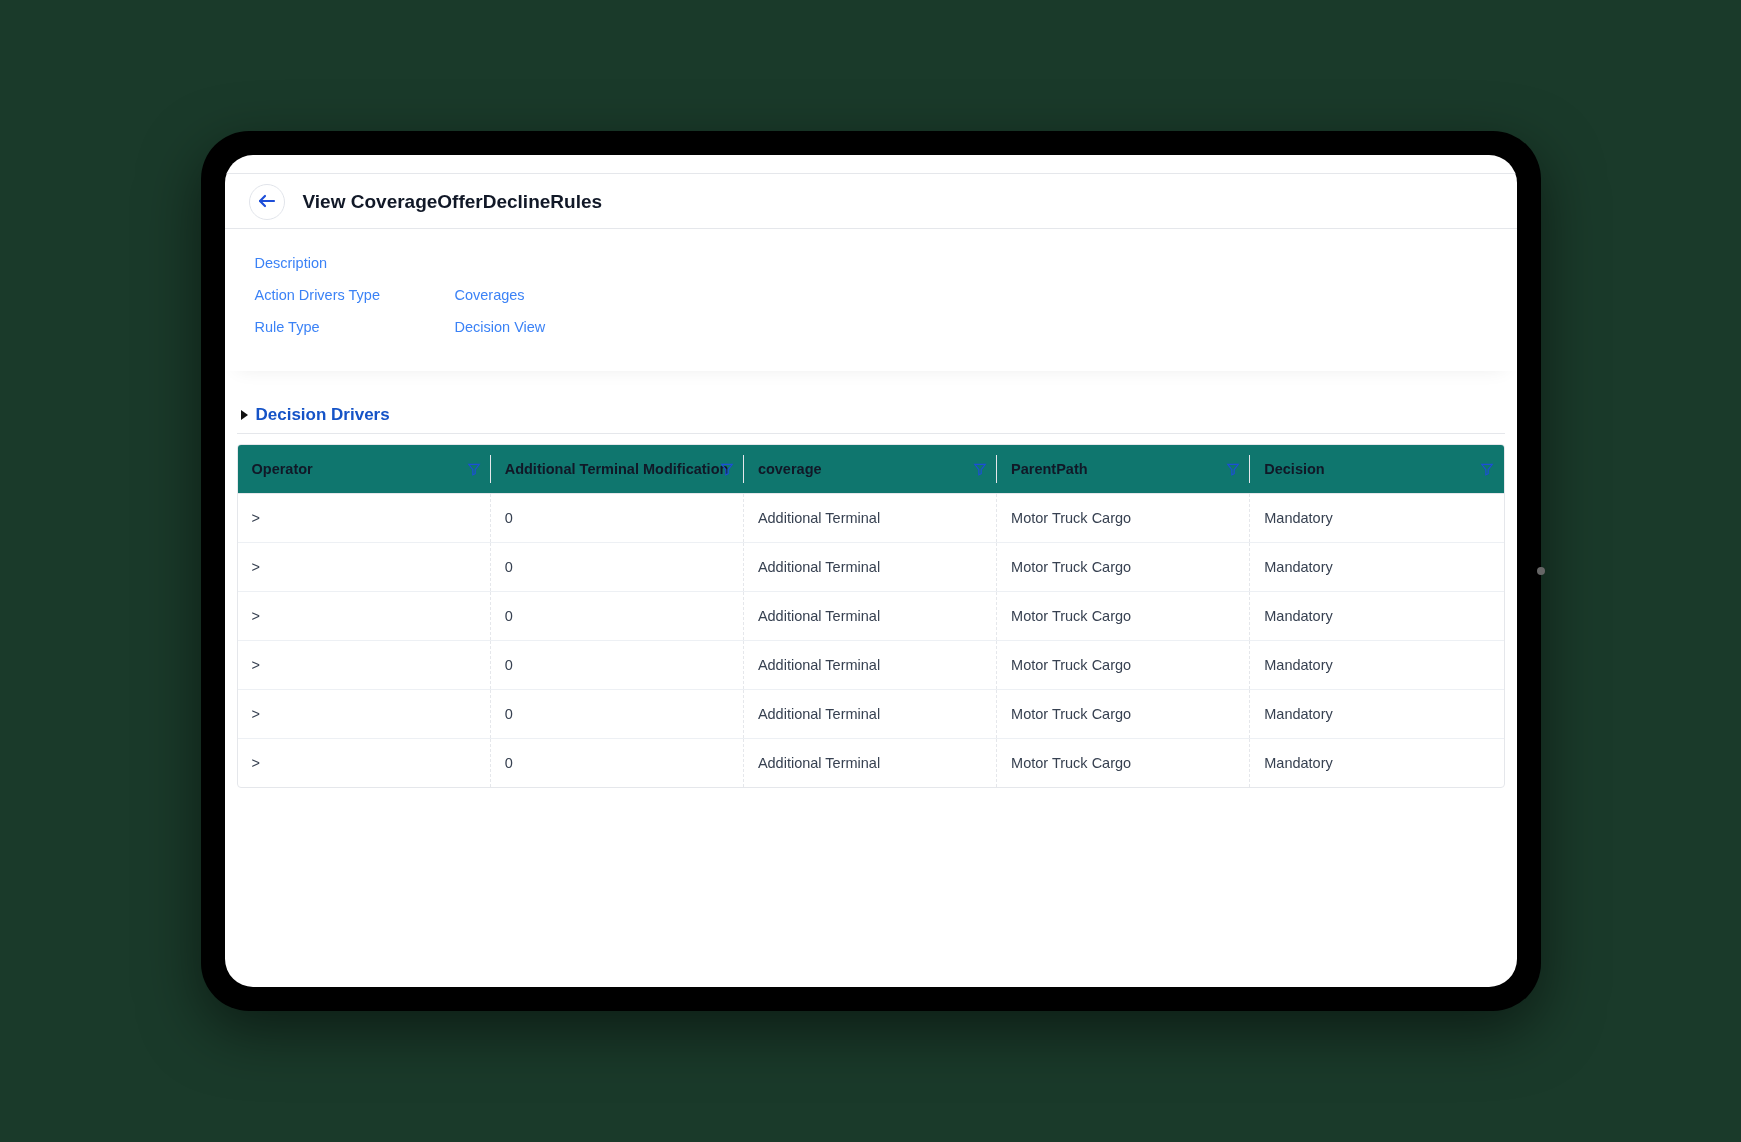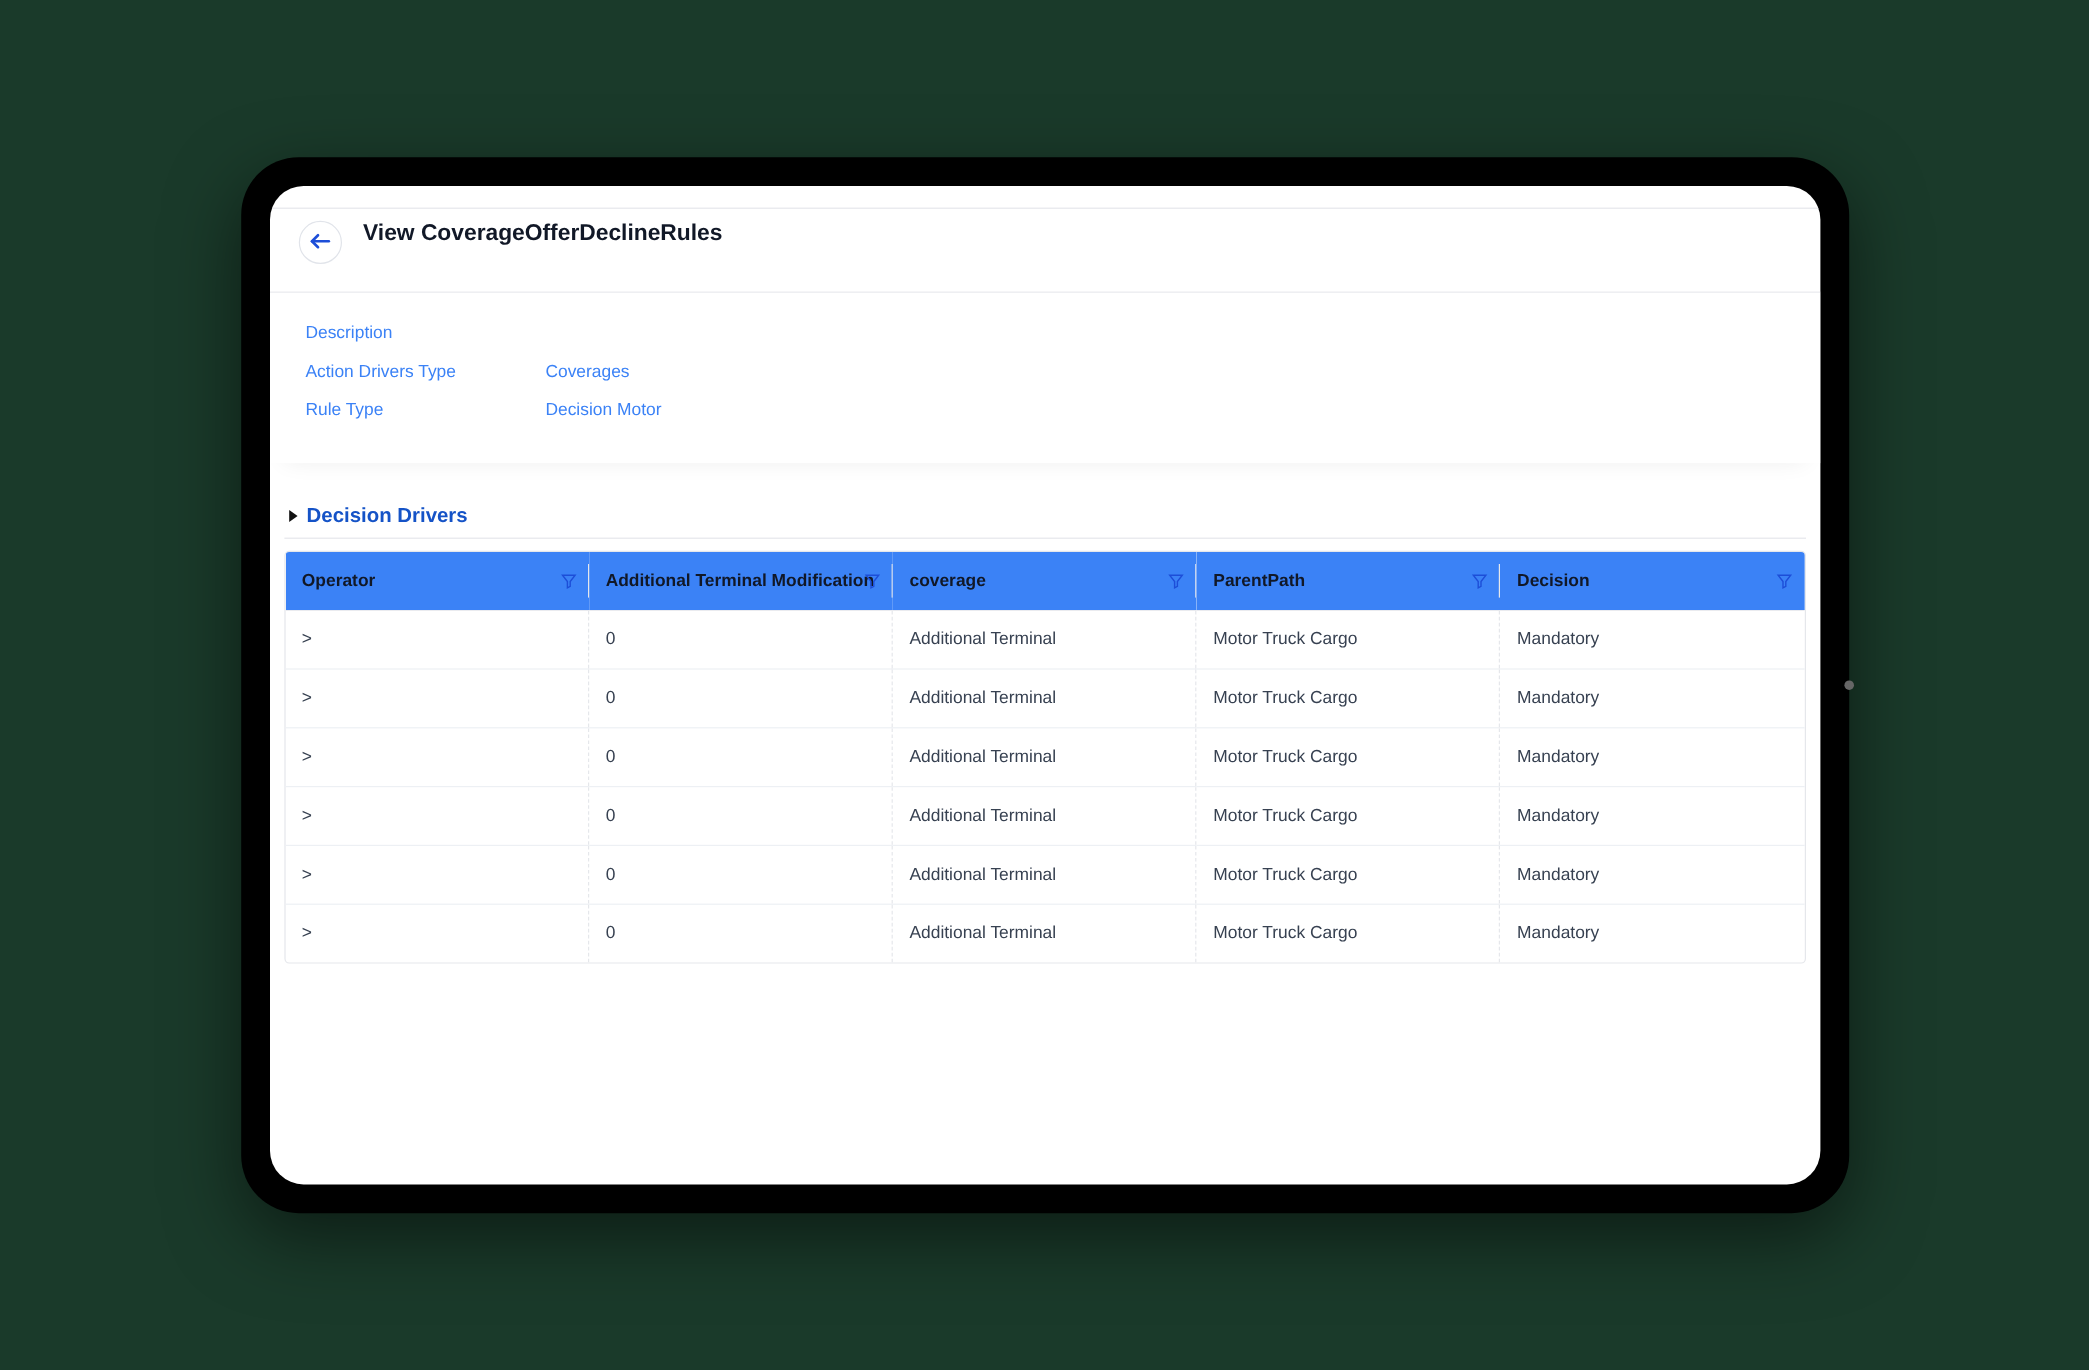--- a/index.html
+++ b/index.html
@@ -41,23 +41,23 @@
     overflow: hidden;
     position: relative;
   }
   .content {
     padding: 18px 0 0 0;
     height: 100%;
     overflow: hidden;
   }
   .header-row {
     display: flex;
-    align-items: flex-start;
+    align-items: center;
     gap: 18px;
-    padding: 10px 24px 23px 24px;
+    padding: 10px 24px 8px 24px;
     border-top: 1px solid #e5e7eb;
     border-bottom: 1px solid #e5e7eb;
   }
   .back-btn {
     width: 36px;
     height: 36px;
     border-radius: 50%;
     border: 1px solid #e1e4ea;
     background: #fff;
     display: flex;
@@ -135,21 +135,21 @@
     border: 1px solid #e5e7eb;
     border-radius: 4px;
     overflow: hidden;
   }
   table {
     width: 100%;
     border-collapse: collapse;
     table-layout: fixed;
   }
   thead th {
-    background: #3b82f6;
+    background: #0f766e;
     text-align: left;
     font-weight: 600;
     font-size: 14.5px;
     color: #111827;
     padding: 16px 14px;
     position: relative;
     border-bottom: 1px solid #e5e7eb;
     white-space: nowrap;
     overflow: hidden;
     text-overflow: ellipsis;
@@ -212,21 +212,21 @@
         <div class="info-row">
           <div class="info-label">Description</div>
           <div class="info-value"></div>
         </div>
         <div class="info-row">
           <div class="info-label">Action Drivers Type</div>
           <div class="info-value">Coverages</div>
         </div>
         <div class="info-row">
           <div class="info-label">Rule Type</div>
-          <div class="info-value">Decision Motor</div>
+          <div class="info-value">Decision View</div>
         </div>
       </div>
 
       <div class="section">
         <div class="section-header">
           <span class="caret right"></span>
           <span class="section-title">Decision Drivers</span>
         </div>
       </div>
 

